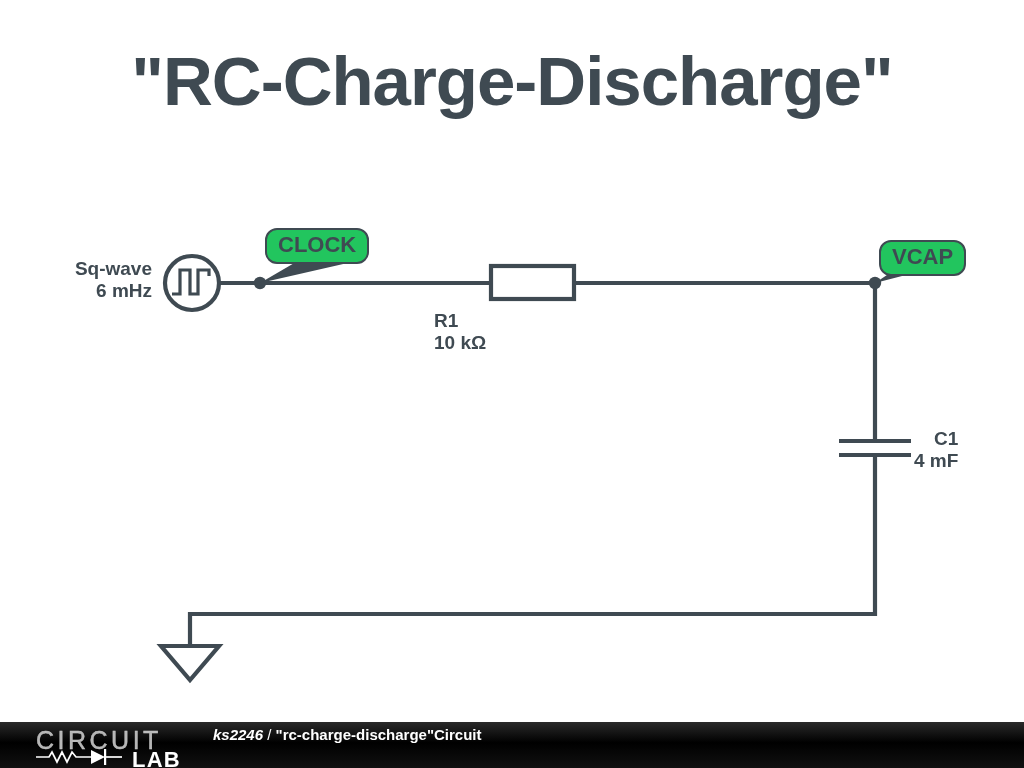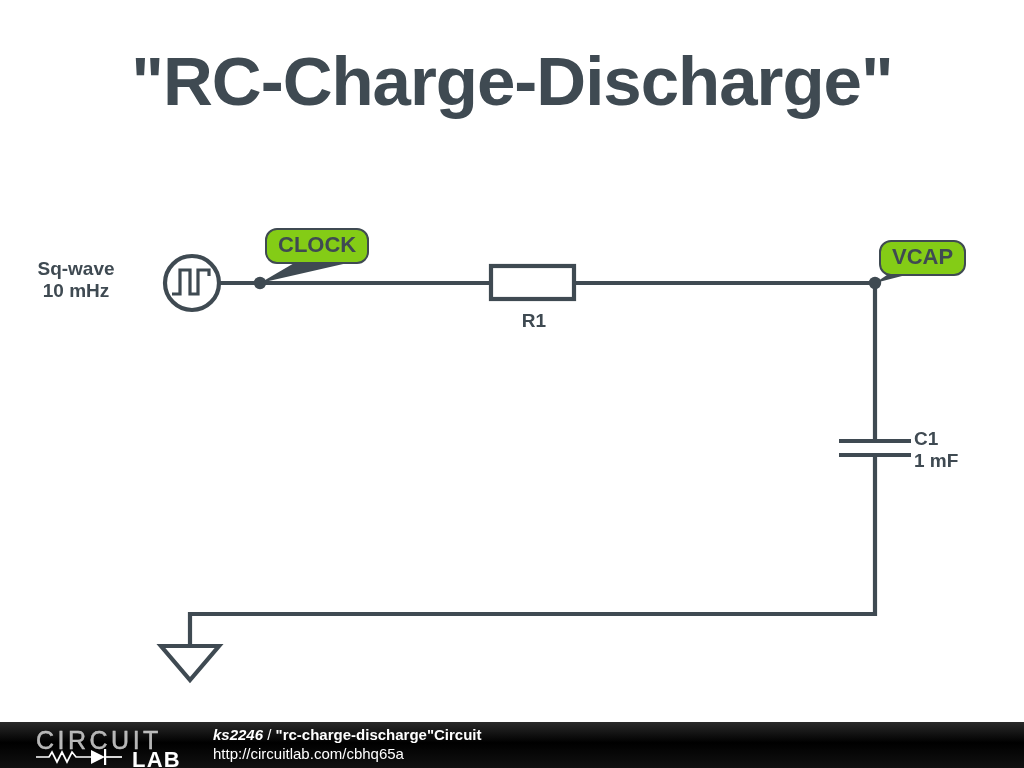--- a/index.html
+++ b/index.html
@@ -49,43 +49,43 @@
     color: #3f4a52;
     font-weight: bold;
     font-family: "Liberation Sans", sans-serif;
     white-space: nowrap;
     line-height: 1.16;
   }
   .src-label {
     left: 0px;
     top: 258px;
     width: 152px;
-    text-align: center;
+    text-align: right;
     font-size: 19px;
   }
   .res-label {
     left: 434px;
     top: 310px;
     width: 200px;
-    text-align: center;
+    text-align: left;
     font-size: 19px;
   }
   .cap-label {
     left: 914px;
     top: 428px;
-    text-align: left;
+    text-align: right;
     font-size: 19px;
   }
 
   
   .node-flag {
     position: absolute;
     border: 2.6px solid #3f4a52;
     border-radius: 12px;
-    background: #84cc16;
+    background: #22c55e;
     color: #3f4a52;
     font-size: 22px;
     font-weight: bold;
     font-family: "Liberation Sans", sans-serif;
     padding: 3px 11px 5px 11px;
     white-space: nowrap;
     line-height: 1.08;
   }
   #node-flag-clock { left: 265px; top: 228px; }
   #node-flag-vcap  { left: 879px; top: 240px; }
@@ -183,30 +183,31 @@
       <circle cx="260" cy="283" r="6.2" fill="#3f4a52" stroke="none"></circle>
       <circle cx="875" cy="283" r="6.2" fill="#3f4a52" stroke="none"></circle>
 
       <path d="M 260 283 L 296 262 L 352 262 Z" fill="#3f4a52" stroke="none"></path>
       <path d="M 875 283 L 908 261 L 960 261 Z" fill="#3f4a52" stroke="none"></path>
     </g>
   </svg>
 
   <div class="lbl src-label">
     <div>Sq-wave</div>
-    <div>10 mHz</div>
+    <div>6 mHz</div>
   </div>
 
   <div class="lbl res-label">
     <div>R1</div>
+    <div>10 kΩ</div>
   </div>
 
   <div class="lbl cap-label">
     <div>C1</div>
-    <div>1 mF</div>
+    <div>4 mF</div>
   </div>
 
   <div class="node-flag" id="node-flag-clock">CLOCK</div>
 
   <div class="node-flag" id="node-flag-vcap">VCAP</div>
 
   <div class="footer">
     <div class="footer-logo">
       <span class="logo-word">CIRCUIT</span>
       <span class="logo-lab">LAB</span>
@@ -218,16 +219,15 @@
         <path d="M 55 4 L 69 11 L 55 18 Z" fill="#ffffff" stroke="none"></path>
         <rect x="68" y="3" width="2.2" height="16" fill="#ffffff" stroke="none"></rect>
       </svg>
     </div>
   </div>
 
   <div class="footer-text">
     <div class="footer-line1">
       <span class="user">ks2246</span><span class="sep"> / </span><span class="cname">"rc-charge-discharge"Circuit</span>
     </div>
-    <div class="footer-line2">http://circuitlab.com/cbhq65a</div>
   </div>
 
 </div>
 
 </body></html>

